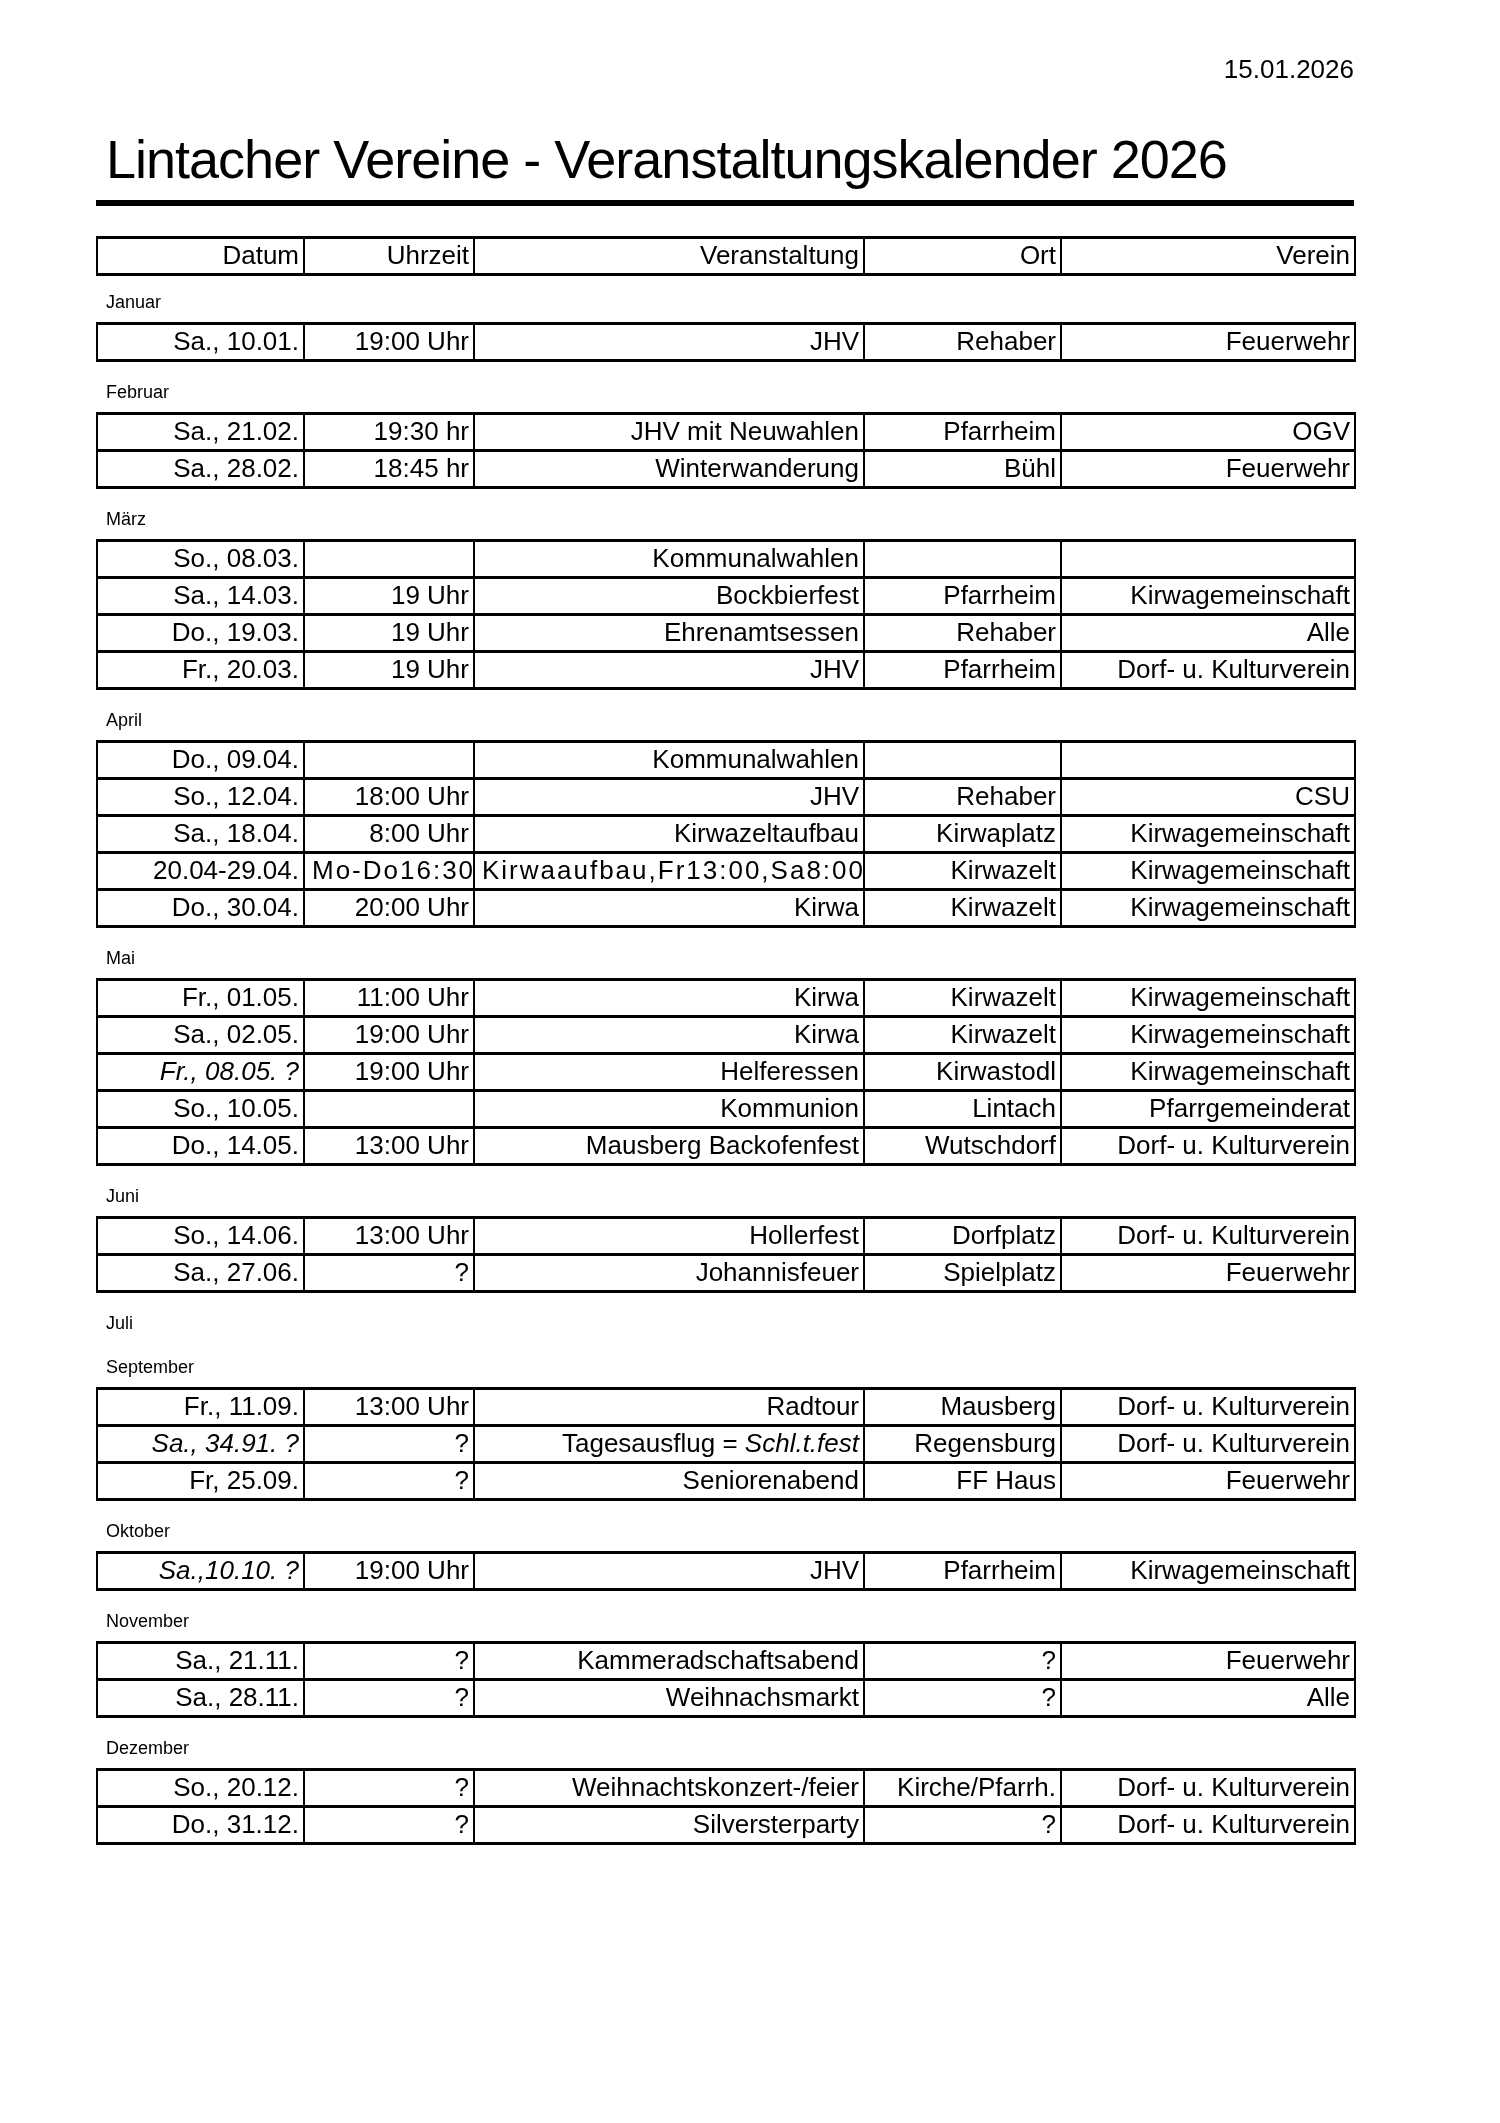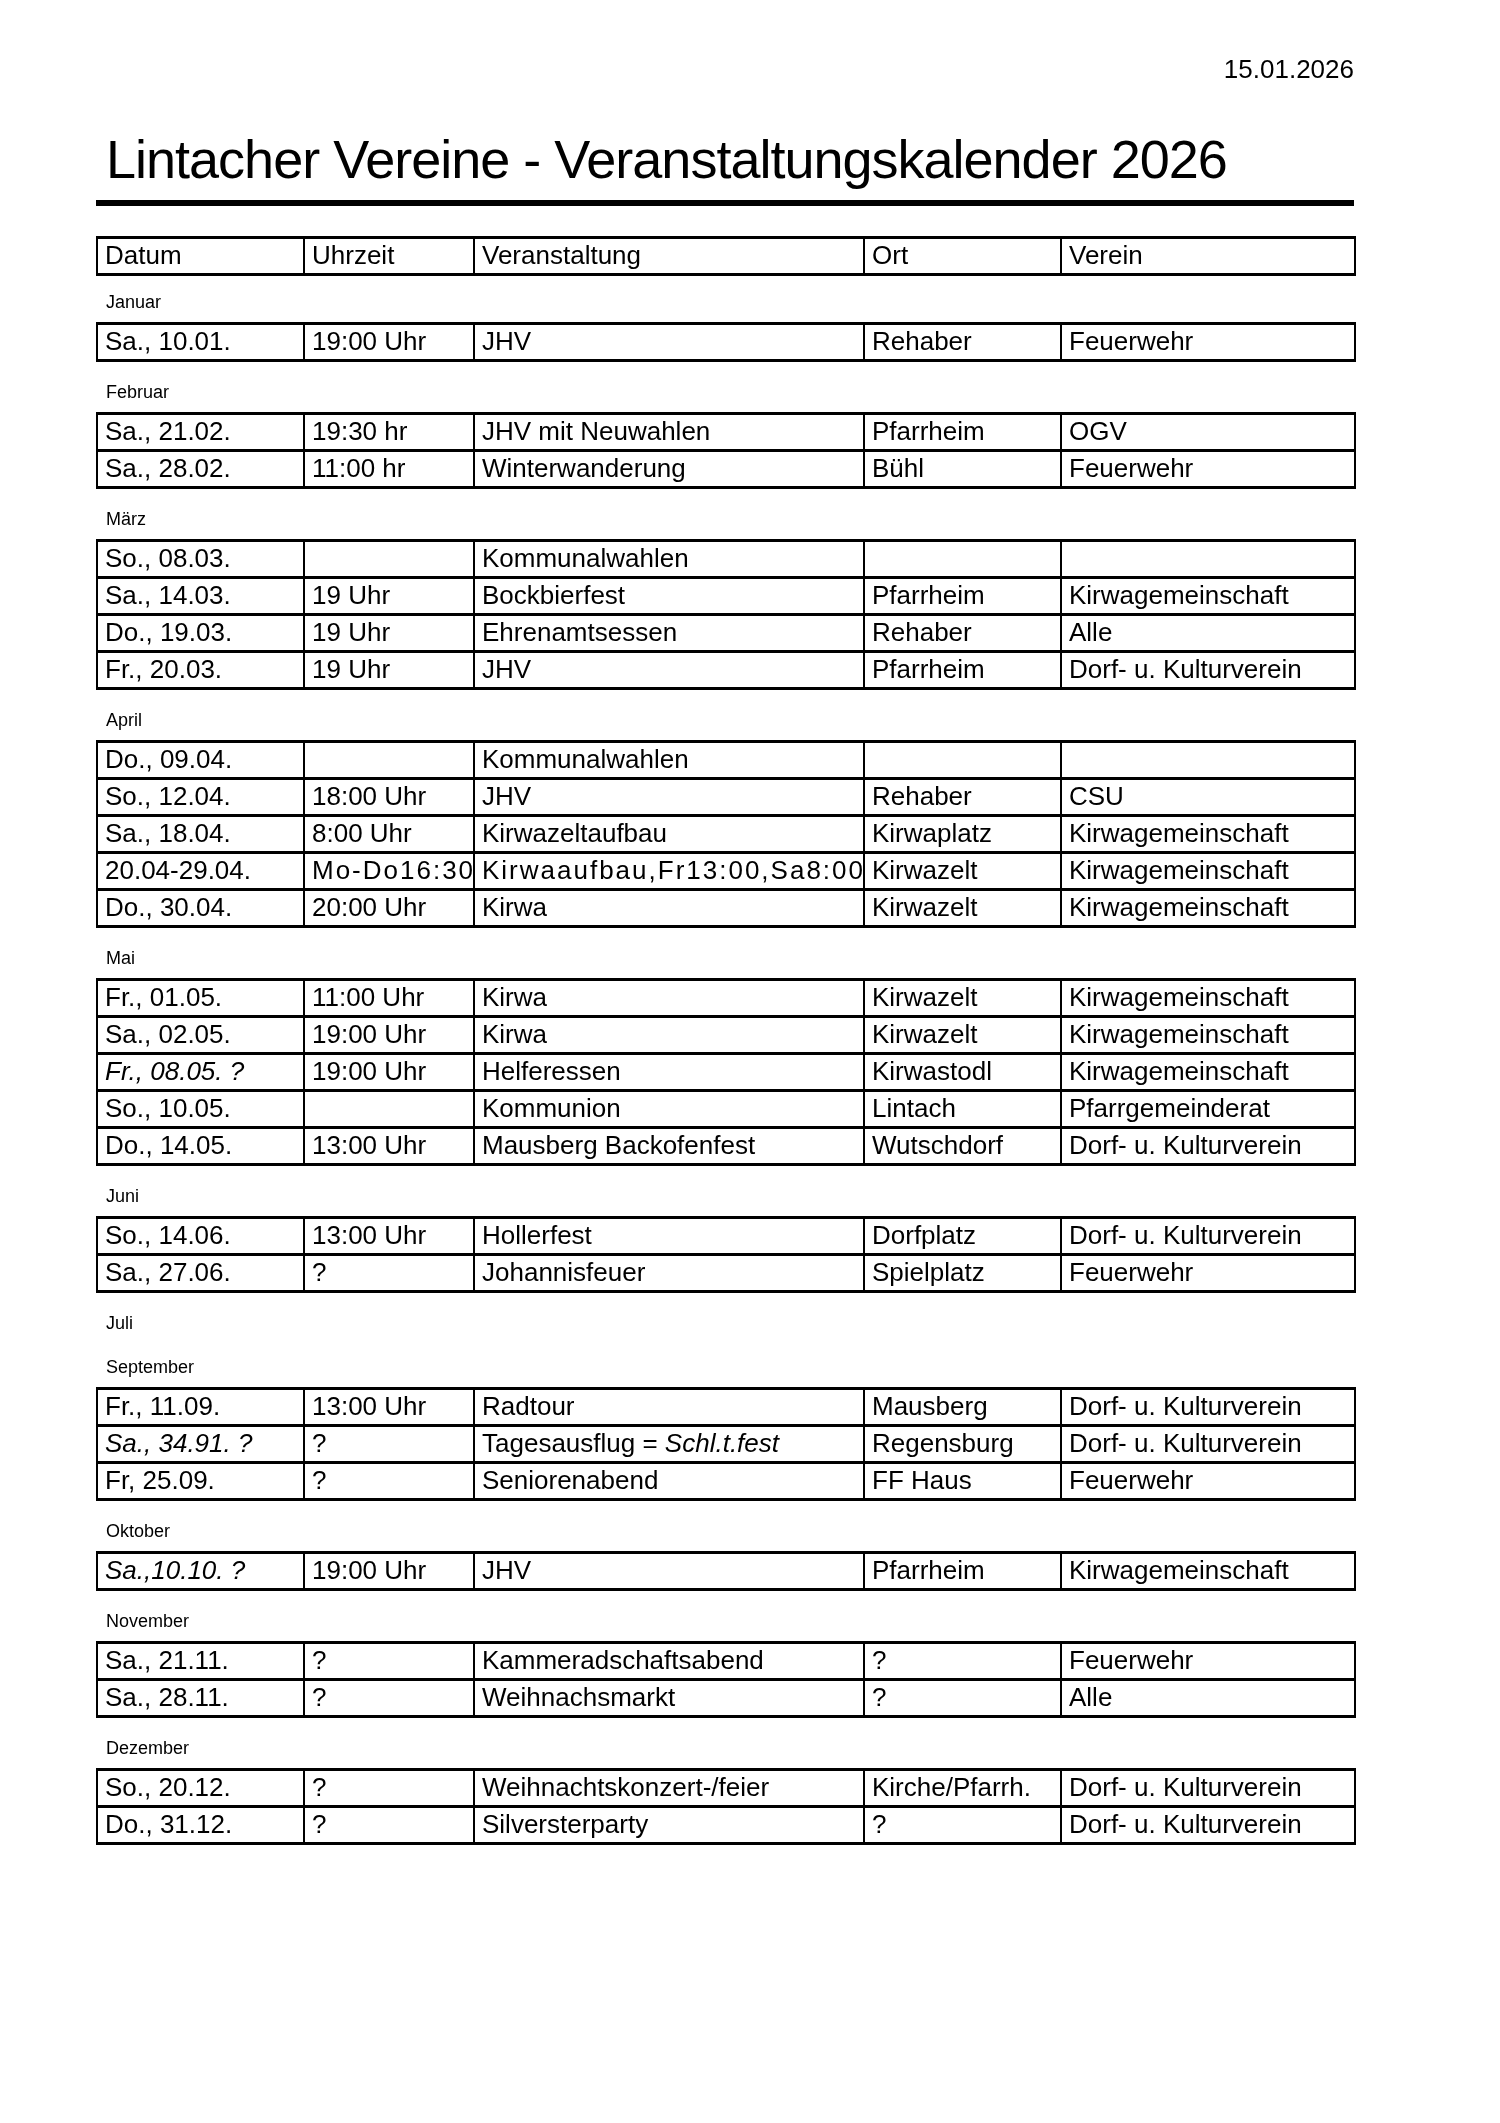--- a/index.html
+++ b/index.html
@@ -40,20 +40,21 @@
   .title-rule {
     width: 1258px;
     height: 6px;
     background: #000;
     margin-top: 10px;
   }
   table.grid {
     border-collapse: collapse;
     table-layout: fixed;
     width: 1258px;
+    text-align: right;
   }
   table.grid td {
     border: 2px solid #000;
     border-top-width: 3px;
     border-bottom-width: 3px;
     height: 33px;
     padding: 0 4px 1px 7px;
     font-size: 26px;
     vertical-align: middle;
     white-space: nowrap;
@@ -143,21 +144,21 @@
           <tbody>
             <tr>
               <td>Sa., 21.02.</td>
               <td>19:30 hr</td>
               <td>JHV mit Neuwahlen</td>
               <td>Pfarrheim</td>
               <td>OGV</td>
             </tr>
             <tr>
               <td>Sa., 28.02.</td>
-              <td>11:00 hr</td>
+              <td>18:45 hr</td>
               <td>Winterwanderung</td>
               <td>Bühl</td>
               <td>Feuerwehr</td>
             </tr>
           </tbody>
         </table>
       </div>
       <div class="month">
         <div class="month-label">März</div>
         <table class="grid events">

